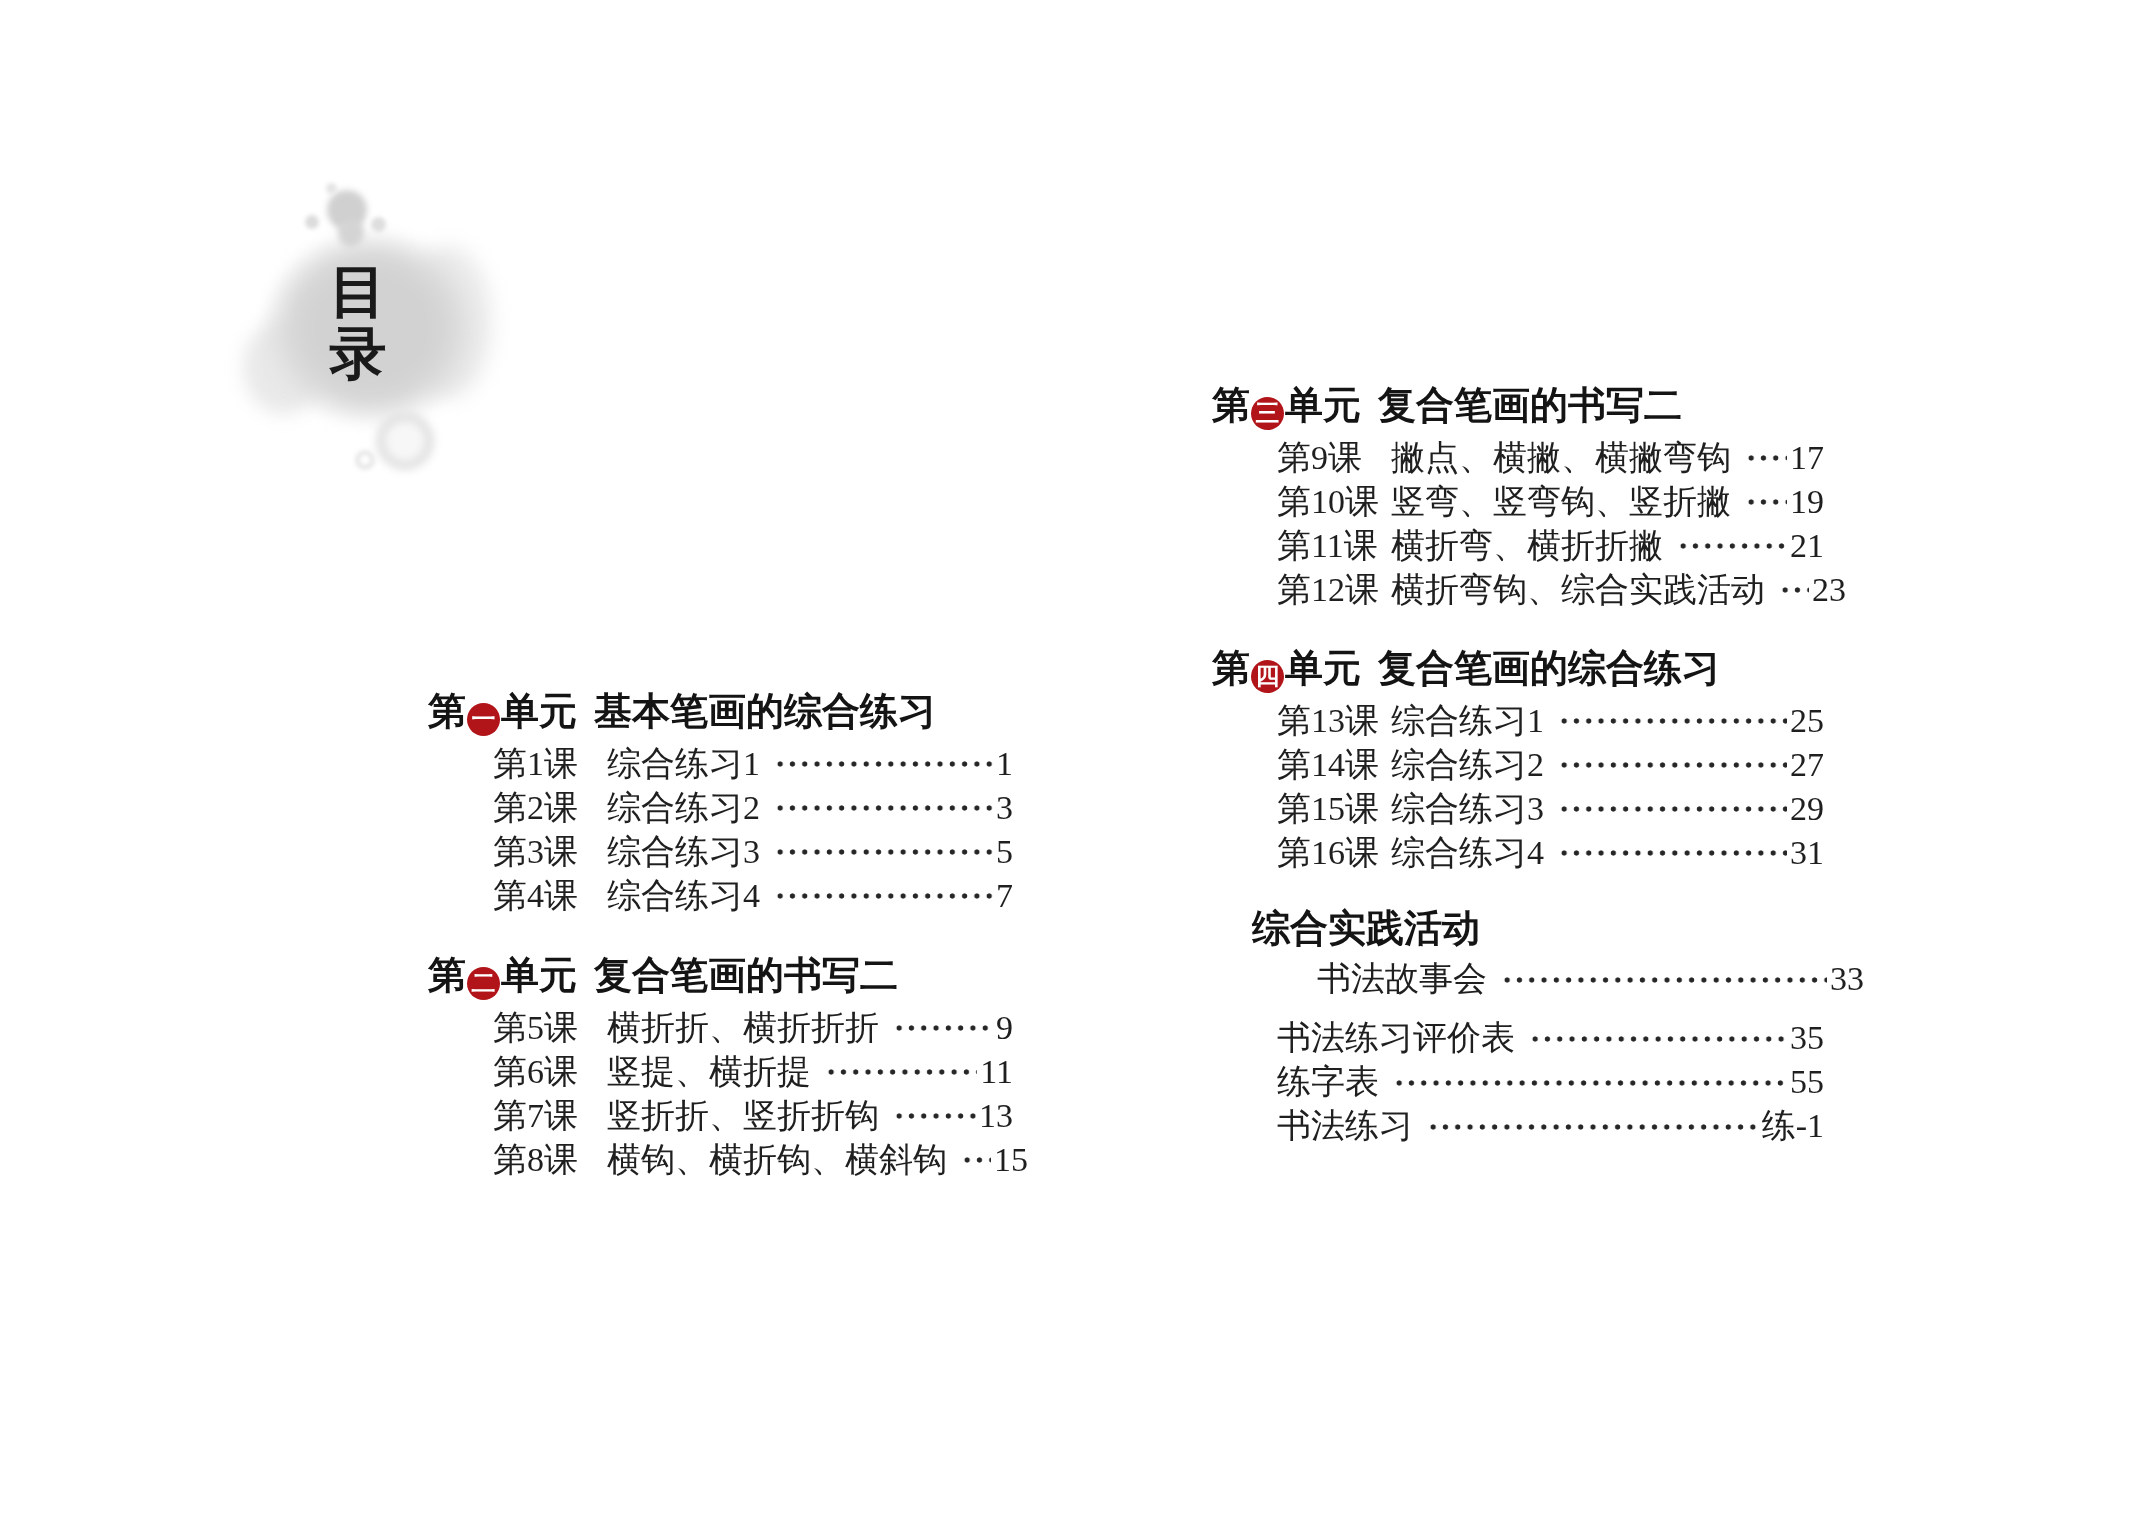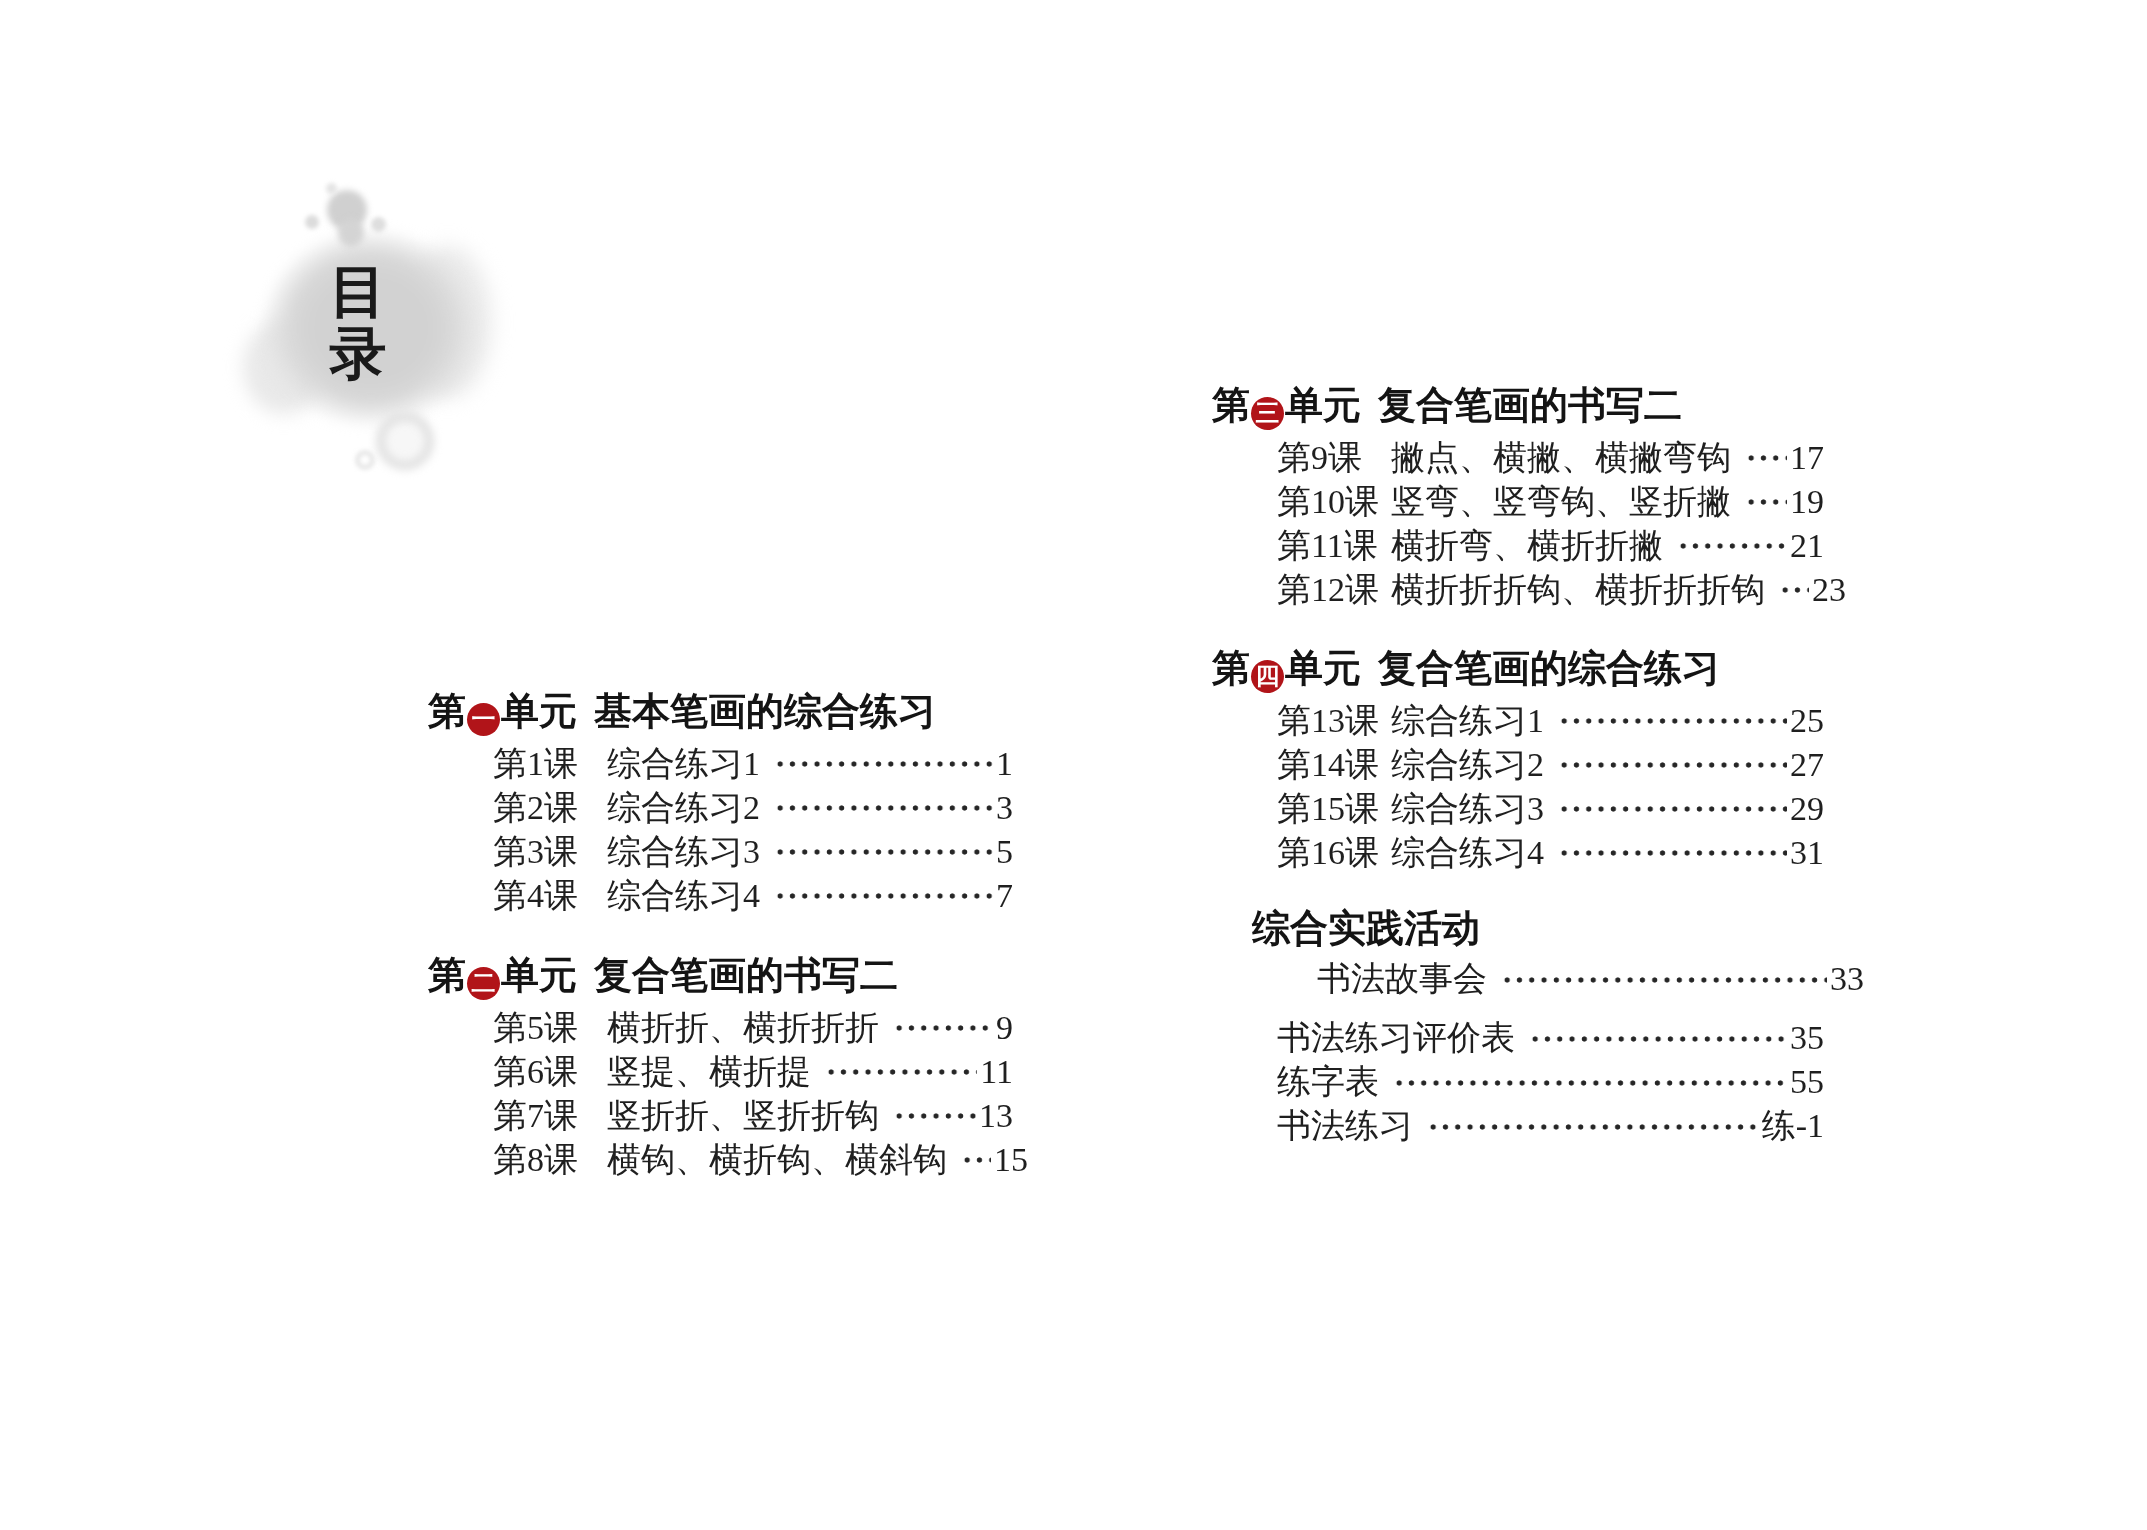--- a/index.html
+++ b/index.html
@@ -207,21 +207,21 @@
           <span class="pg">19</span>
         </div>
       <div class="row">
           <span class="lesson">第11课</span>
           <span class="rt">横折弯、横折折撇</span>
           <span class="leader"></span>
           <span class="pg">21</span>
         </div>
       <div class="row">
           <span class="lesson">第12课</span>
-          <span class="rt">横折折折钩、横折折折钩</span>
+          <span class="rt">横折弯钩、综合实践活动</span>
           <span class="leader"></span>
           <span class="pg">23</span>
         </div>
     </div>
   </section>
 
   <section class="unit pos-u4 wide">
     <h2 class="unit-heading"><span>第</span><span class="seal">
           <span>四</span>
         </span><span>单元</span><span class="unit-title-gap">复合笔画的综合练习</span></h2>

